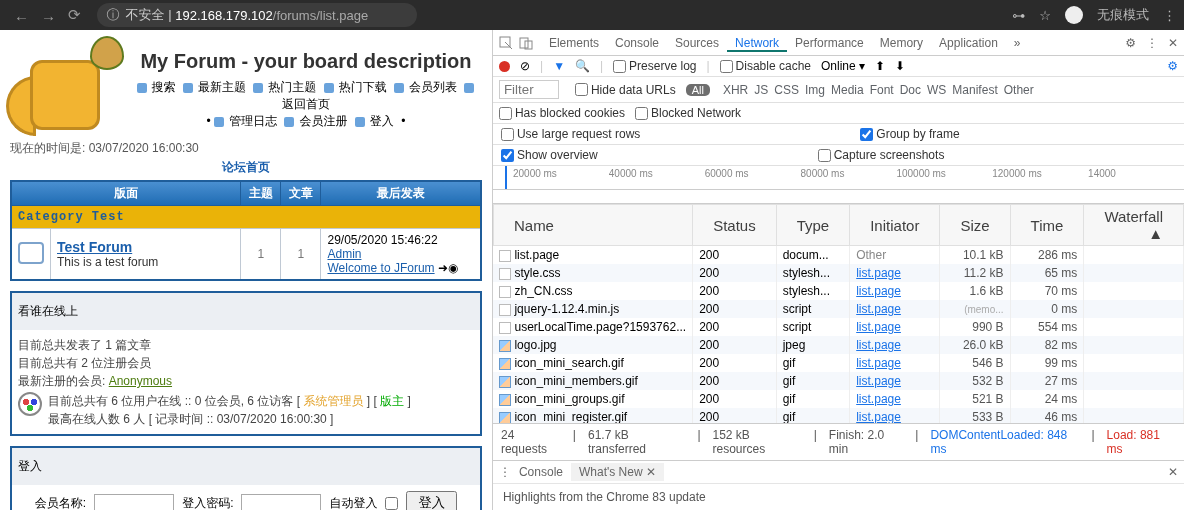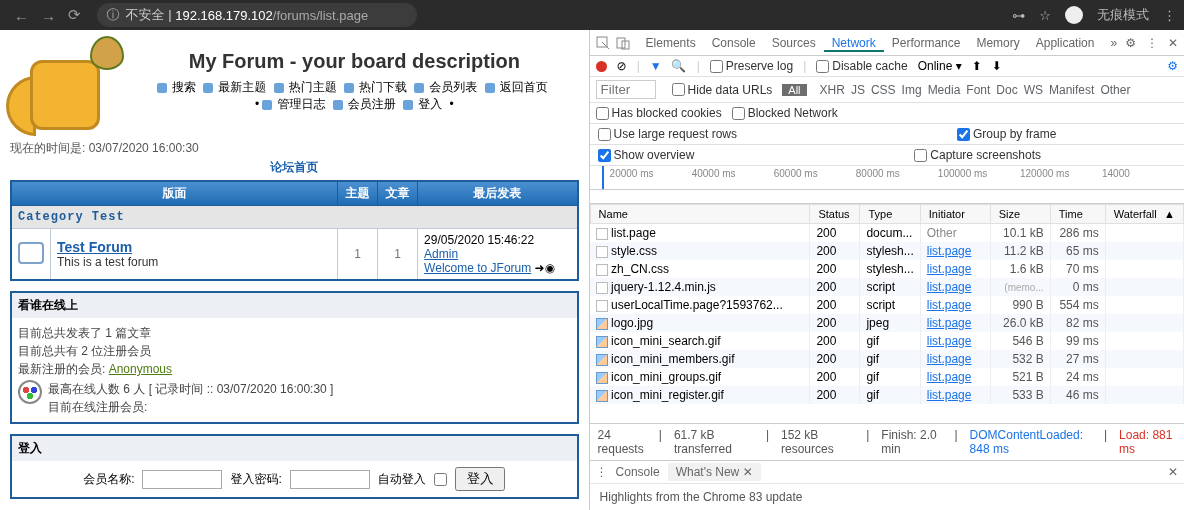--- a/index.html
+++ b/index.html
@@ -28,29 +28,29 @@
 .header-text { flex: 1; text-align: center; padding-top: 14px; }
 .header-text h1 { font-size: 20px; font-weight: bold; color: #333; margin-bottom: 6px; }
 .toplinks a { color: #000000; text-decoration: none; margin: 0 4px; font-size: 12px; }
 .toplinks .mini-ico { display: inline-block; width: 10px; height: 10px; background: #6aa3dc; margin-right: 1px; vertical-align: middle; border-radius: 2px; }
 .time-row { color: #555; margin-top: 4px; font-size: 12px; }
 .breadcrumb { color: #1b5fac; font-weight: bold; margin: 2px 0 4px; text-align: center; }
 
 table.forum { width: 100%; border-collapse: collapse; border: 2px solid #1f5d9a; }
 table.forum th { background: linear-gradient(#4a8fd1,#1f6cb3); color: #fff; font-weight: bold; padding: 3px; border: 1px solid #1f5d9a; font-size: 12px; }
 table.forum td { border: 1px solid #c0c9d4; padding: 4px 6px; font-size: 12px; }
-.cat-row td { background: #e5e5e5; color: #1f5d9a; font-weight: bold; font-family: "Courier New", monospace; letter-spacing: 1px; }
+.cat-row td { background: #eab308; color: #1f5d9a; font-weight: bold; font-family: "Courier New", monospace; letter-spacing: 1px; }
 .folder { width: 26px; height: 22px; border: 2px solid #7da3cc; border-radius: 4px; background: #fff; display: inline-block; position: relative; }
 .forum-name { color: #1b5fac; font-weight: bold; font-size: 14px; }
 .forum-desc { color: #333; }
 .lastpost a { color: #1b5fac; text-decoration: underline; }
 .count { text-align: center; color: #777; }
 
 .panel { border: 2px solid #1f5d9a; margin-top: 10px; }
-.panel-title { background: #eceff3; padding: 4px 6px; font-weight: bold; }
+.panel-title { background: #eceff3; padding: 10px 6px; font-weight: normal; }
 .panel-body { padding: 6px; font-family: "Lucida Grande", Verdana, sans-serif; color: #444; line-height: 1.5; }
 .panel-body .admin { color: #e3a32c; }
 .panel-body .mod { color: #0a0; }
 .panel-body .anon { color: #4d7c0f; }
 .who-ico { width: 24px; height: 24px; border: 2px solid #888; border-radius: 50%; display: inline-block; vertical-align: middle; margin-right: 6px; background:
   radial-gradient(circle at 30% 40%, #d44 3px, transparent 3px),
   radial-gradient(circle at 70% 40%, #34d 3px, transparent 3px),
   radial-gradient(circle at 50% 70%, #3b3 3px, transparent 3px), #fff; }
 
 .login-row { display: flex; align-items: center; justify-content: center; gap: 8px; padding: 6px; }
@@ -63,34 +63,34 @@
 .dt-tabs .tab { padding: 0 8px; height: 26px; line-height: 26px; cursor: pointer; }
 .dt-tabs .tab.active { color: #1a73e8; border-bottom: 2px solid #0f766e; }
 .dt-tabs .rt { margin-left: auto; display: flex; gap: 10px; color: #666; }
 .dt-tabs svg { vertical-align: middle; }
 
 .dt-toolbar { display: flex; align-items: center; border-bottom: 1px solid #e0e0e0; padding: 3px 6px; gap: 10px; }
 .rec { width: 11px; height: 11px; background: #d93025; border-radius: 50%; }
 .filter-input { border: 1px solid #ccc; width: 60px; padding: 1px 4px; margin-right: 6px; }
 .cb { display: inline-flex; align-items: center; gap: 3px; color: #333; }
 .cb input { margin: 0; }
-.pill { background: #6e6e6e; color: #fff; padding: 0 6px; border-radius: 0; font-size: 11px; }
+.pill { background: #6e6e6e; color: #fff; padding: 0 6px; border-radius: 5px; font-size: 11px; }
 .type-link { color: #5f6368; margin: 0 3px; cursor: pointer; }
 .dt-row2 { display: flex; border-bottom: 1px solid #e0e0e0; padding: 3px 8px; gap: 20px; }
 .dt-row2 .right-opt { margin-left: 200px; }
 .blue-check { accent-color: #1a73e8; }
 
 .timeline { height: 24px; border-bottom: 1px solid #ccc; display: flex; font-size: 10px; color: #888; padding: 2px 0 0 20px; position: relative; }
 .timeline span { flex: 1; }
 .wf-mark { position: absolute; left: 12px; top: 0; bottom: 0; width: 2px; background: #1a73e8; }
 .wf-body { height: 14px; border-bottom: 1px solid #ccc; }
 
 .net-table { flex: 1; overflow-y: auto; }
 .net-table table { width: 100%; border-collapse: collapse; }
-.net-table th { text-align: left; font-weight: normal; color: #000000; padding: 3px 8px; border: 1px solid #e0e0e0; background: #f7f7f7; font-size: 11px; position: sticky; top: 0; }
+.net-table th { text-align: left; font-weight: normal; color: #404040; padding: 3px 20px; border: 1px solid #e0e0e0; background: #f7f7f7; font-size: 15px; position: sticky; top: 0; }
 .net-table td { padding: 2px 6px; border-right: 1px solid #eee; white-space: nowrap; overflow: hidden; text-overflow: ellipsis; }
 .net-table tr:nth-child(even) td { background: #f5f8fc; }
 .net-table .file-ico { display: inline-block; width: 12px; height: 12px; border: 1px solid #bbb; margin-right: 3px; vertical-align: middle; background: #fff; }
 .net-table .file-ico.img { background: linear-gradient(135deg, #9cf 50%, #fc9 50%); border-color: #69c; }
 .net-table .initiator { color: #888; }
 .net-table .initiator.link { color: #1a73e8; text-decoration: underline; cursor: pointer; }
 .net-table .sz, .net-table .tm { text-align: right; color: #555; }
 .net-table .sz.memo { color: #aaa; font-size: 10px; }
 
 .dt-status { border-top: 1px solid #ccc; padding: 4px 8px; display: flex; gap: 12px; color: #555; }
@@ -174,22 +174,22 @@
 
   <div class="panel">
     <div class="panel-title">看谁在线上</div>
     <div class="panel-body">
       <div>目前总共发表了 1 篇文章</div>
       <div>目前总共有 2 位注册会员</div>
       <div><span>最新注册的会员: </span><a href="#" class="anon">Anonymous</a></div>
       <div style="display:flex;align-items:flex-start;margin-top:2px">
         <span class="who-ico"></span>
         <div>
+          <div><span>目前总共有 6 位用户在线 :: 0 位会员, 6 位访客   [ </span><span class="admin">系统管理员</span><span> ]  [ </span><span class="mod">版主</span><span> ]</span></div>
           <div>最高在线人数 6 人 [ 记录时间 :: 03/07/2020 16:00:30 ]</div>
-          <div>目前在线注册会员:</div>
         </div>
       </div>
     </div>
   </div>
 
   <div class="panel">
     <div class="panel-title">登入</div>
     <div class="login-row">
       <span>会员名称:</span>
       <input type="text" style="">

